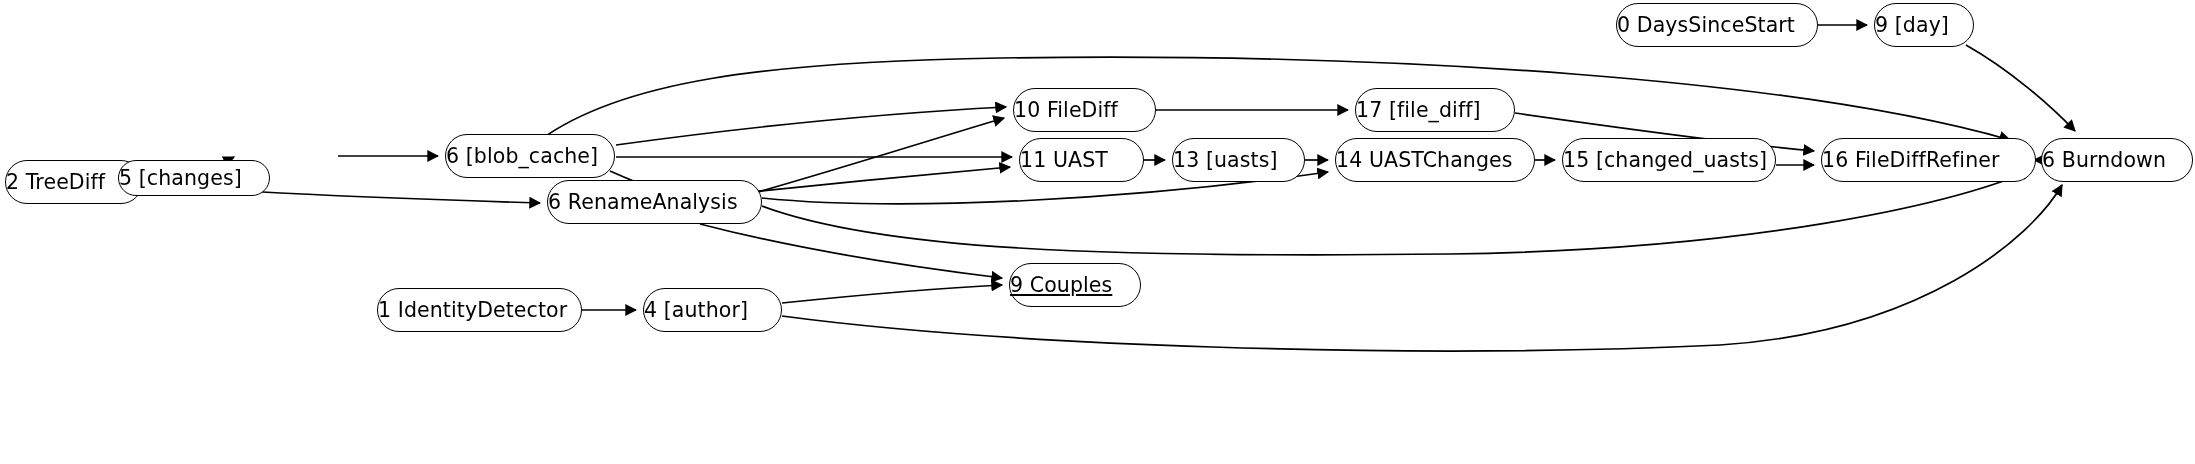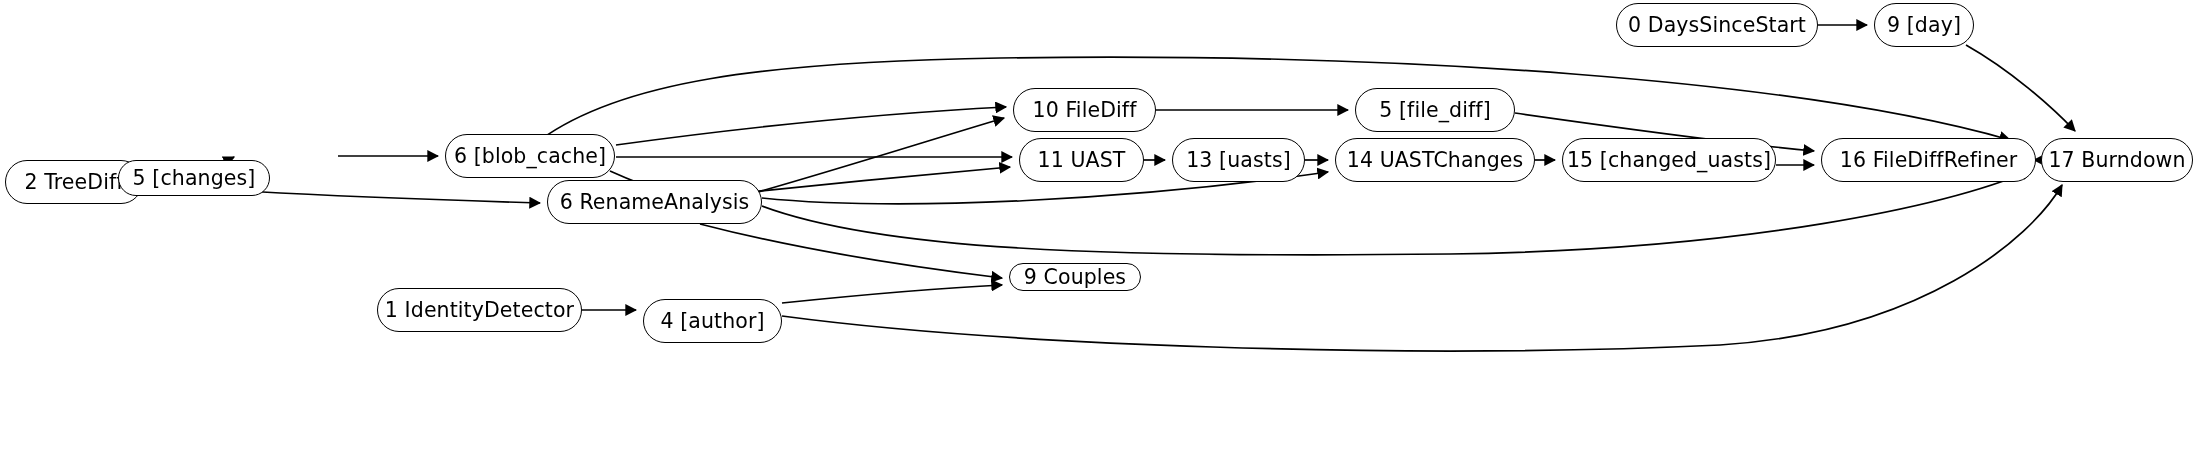--- a/index.html
+++ b/index.html
@@ -21,21 +21,21 @@
     top: 0;
     width: 2195px;
     height: 464px;
     pointer-events: none;
   }
   .node {
     position: absolute;
     box-sizing: border-box;
     display: flex;
     align-items: center;
-    justify-content: center;
+    justify-content: flex-start;
     border: 1.6px solid #000000;
     border-radius: 22px;
     background: #ffffff;
     color: #000000;
     font-size: 20.5px;
     line-height: 1;
     white-space: nowrap;
     letter-spacing: 0.1px;
     z-index: 5;
   }
@@ -111,27 +111,27 @@
   <div class="node" style="left:1616px; top:3px; width:202px; height:44px;">
     <span class="node-label">0 DaysSinceStart</span>
   </div>
   <div class="node" style="left:1874px; top:3px; width:100px; height:44px;">
     <span class="node-label">9 [day]</span>
   </div>
   <div class="node" style="left:1013px; top:88px; width:143px; height:44px;">
     <span class="node-label">10 FileDiff</span>
   </div>
   <div class="node" style="left:1355px; top:88px; width:160px; height:44px;">
-    <span class="node-label">5 [file_diff]</span>
+    <span class="node-label">17 [file_diff]</span>
   </div>
   <div class="node" style="left:1821px; top:138px; width:215px; height:44px;">
     <span class="node-label">16 FileDiffRefiner</span>
   </div>
   <div class="node" style="left:2041px; top:138px; width:152px; height:44px;">
-    <span class="node-label">17 Burndown</span>
+    <span class="node-label">6 Burndown</span>
   </div>
   <div class="node" style="left:445px; top:134px; width:170px; height:44px;">
     <span class="node-label">6 [blob_cache]</span>
   </div>
   <div class="node" style="left:1019px; top:138px; width:125px; height:44px;">
     <span class="node-label">11 UAST</span>
   </div>
   <div class="node" style="left:1172px; top:138px; width:133px; height:44px;">
     <span class="node-label">13 [uasts]</span>
   </div>
@@ -143,23 +143,23 @@
   </div>
   <div class="node" style="left:5px; top:160px; width:138px; height:44px;">
     <span class="node-label">2 TreeDiff</span>
   </div>
   <div class="node" style="left:118px; top:160px; width:152px; height:36px;">
     <span class="node-label">5 [changes]</span>
   </div>
   <div class="node" style="left:547px; top:180px; width:215px; height:44px;">
     <span class="node-label">6 RenameAnalysis</span>
   </div>
-  <div class="node" style="left:1009px; top:263px; width:132px; height:28px;">
+  <div class="node" style="left:1009px; top:263px; width:132px; height:44px;text-decoration:underline;">
     <span class="node-label">9 Couples</span>
   </div>
   <div class="node" style="left:377px; top:288px; width:205px; height:44px;">
     <span class="node-label">1 IdentityDetector</span>
   </div>
-  <div class="node" style="left:643px; top:299px; width:139px; height:44px;">
+  <div class="node" style="left:643px; top:288px; width:139px; height:44px;">
     <span class="node-label">4 [author]</span>
   </div>
 
 </div>
 
 </body></html>

